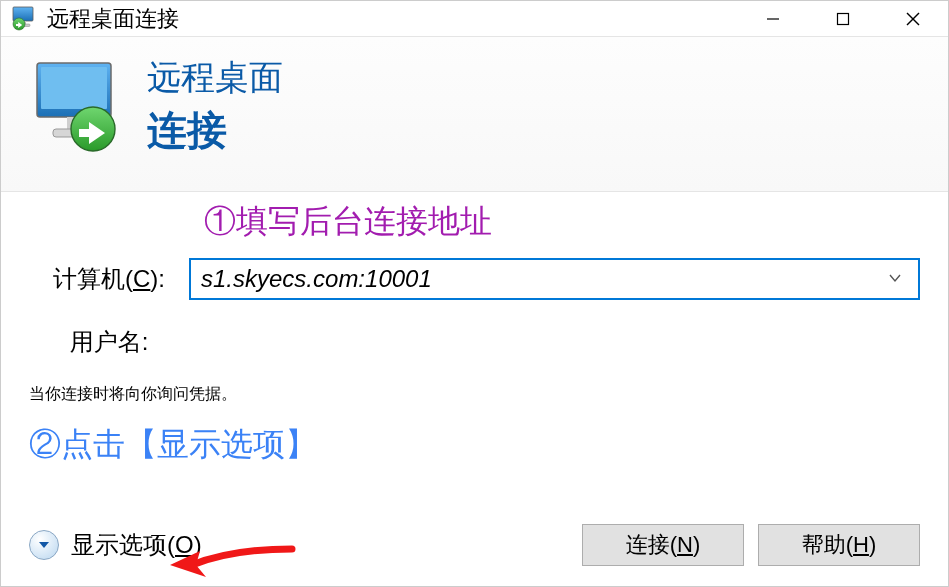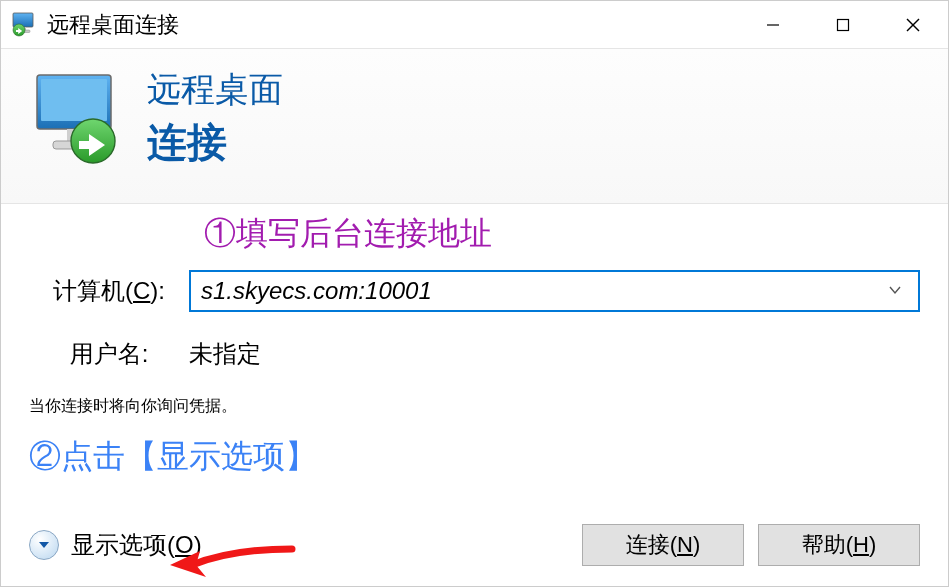--- a/index.html
+++ b/index.html
@@ -13,21 +13,21 @@
     .window {
       width: 949px;
       height: 587px;
       background: #fff;
       border: 1px solid #ccc;
       display: flex;
       flex-direction: column;
     }
     
     .titlebar {
-      height: 48px;
+      height: 36px;
       display: flex;
       align-items: center;
       background: #fff;
       border-bottom: 1px solid #e5e5e5;
       padding-left: 10px;
     }
     .titlebar-icon {
       width: 28px;
       height: 28px;
       margin-right: 8px;
@@ -262,21 +262,20 @@
         <div class="chev">
           <svg width="14" height="14" viewBox="0 0 14 14">
               <path d="M2 4 L7 10 L12 4" fill="none" stroke="#555" stroke-width="1.4"></path>
             </svg>
         </div>
       </div>
     </div>
 
     <div class="form-row">
       <div class="form-label">用户名:</div>
-      <div class="user-value">未指定</div>
     </div>
 
     <div class="info-line">当你连接时将向你询问凭据。</div>
 
     <div class="annotation2">②点击【显示选项】</div>
   </div>
 
   <div class="bottom-row">
     <div class="show-options">
       <div class="circle-btn">

